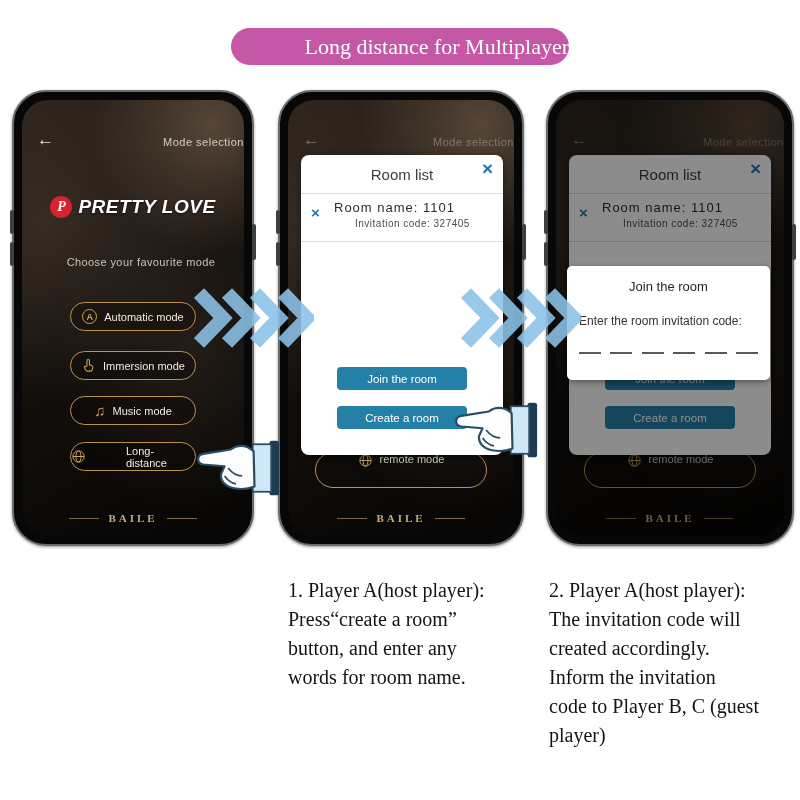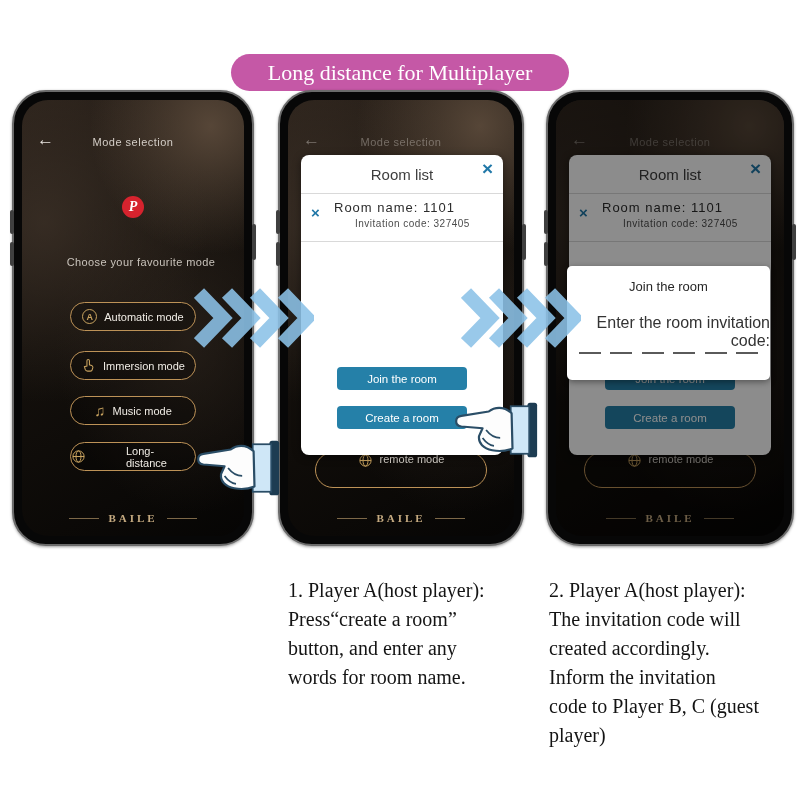--- a/index.html
+++ b/index.html
@@ -1,35 +1,35 @@
 <!DOCTYPE html>
 <html><head>
 <meta charset="utf-8">
 <style>
   * { margin:0; padding:0; box-sizing:border-box; }
   html,body { width:800px; height:800px; background:#fff; font-family:"Liberation Sans",sans-serif; position:relative; overflow:hidden; }
 
   
   .banner { position:absolute; left:231px; top:28px; width:338px; height:37px;
-    border-radius:19px; display:flex; align-items:center; justify-content:center;
-    font-family:"Liberation Serif",serif; font-size:22px; color:#fff;margin-top:26px; }
+    border-radius:19px; display:flex; align-items:center; justify-content:flex-end;
+    font-family:"Liberation Serif",serif; font-size:22px; color:#fff; }
 
   
   .phone { position:absolute; background:#070707; border:2px solid #6b6b6b;
     border-radius:34px; padding:8px; box-shadow:0 1px 3px rgba(0,0,0,.4); }
   .screen { position:relative; width:100%; height:100%; border-radius:26px; overflow:hidden;
     background:
       radial-gradient(130% 70% at 85% 6%, rgba(96,78,62,.85) 0%, rgba(96,78,62,0) 42%),
       radial-gradient(160% 90% at 10% 28%, rgba(64,52,42,.7) 0%, rgba(64,52,42,0) 46%),
       radial-gradient(120% 80% at 75% 55%, rgba(52,42,34,.55) 0%, rgba(52,42,34,0) 50%),
       linear-gradient(150deg,#2a211a 0%, #14100c 45%, #060504 100%); }
   .side-btn { position:absolute; width:4px; background:#3f3f3f; border-radius:2px; }
 
   
-  .app-header { position:absolute; top:36px; left:0; right:0; text-align:center;
+  .app-header { position:absolute; top:36px; left:0; right:0; text-align:right;
     font-size:11px; color:#d4cec7; letter-spacing:.5px; }
   .back { position:absolute; left:15px; top:30px; font-size:17px; color:#e8e4df; }
   .dim { opacity:.4; }
   .logo-row { position:absolute; top:96px; left:0; right:0; display:flex; align-items:center; justify-content:center; gap:6px; }
   .logo-badge { width:22px; height:22px; border-radius:50%; color:#fff; display:flex; align-items:center; justify-content:center;
     font-family:"Liberation Serif",serif; font-style:italic; font-weight:bold; font-size:14px; }
   .logo-name { color:#fff; font-size:19px; font-weight:bold; font-style:italic; letter-spacing:.5px;
     text-shadow:0 1px 2px rgba(0,0,0,.6); }
   .subtitle { position:absolute; top:156px; left:0; right:0; text-align:center; font-size:11px; color:#c9c3bb; letter-spacing:.4px;margin-left:16px; }
   .mode-btn { position:absolute; left:50%; transform:translateX(-50%); width:126px; height:29px;
@@ -58,21 +58,21 @@
   .item-name { position:absolute; left:33px; top:45px; font-size:13px; color:#2c2c2c; letter-spacing:1px; }
   .item-code { position:absolute; left:33px; top:63px; font-size:10px; color:#4c4c4c; letter-spacing:.5px;padding-left:21px; }
   .teal-btn { position:absolute; left:36px; width:130px; height:23px; border-radius:4px;
     display:flex; align-items:center; justify-content:center; color:#fff; font-size:11.5px; }
 
   
   .dim-overlay { position:absolute; left:0; top:0; right:0; bottom:0; background:rgba(0,0,0,.45); z-index:5; }
   .join-dialog { position:absolute; left:11px; top:166px; width:203px; height:114px; background:#fff;
     border-radius:5px; z-index:6; box-shadow:0 2px 6px rgba(0,0,0,.4); }
   .dialog-title { position:absolute; top:13px; left:0; right:0; text-align:center; font-size:13px; color:#262626; }
-  .dialog-prompt { position:absolute; left:12px; top:48px; font-size:16px; color:#333;text-align:right; }
+  .dialog-prompt { position:absolute; left:12px; top:48px; font-size:12px; color:#333; }
   .code-slots { position:absolute; left:12px; right:12px; top:86px; display:flex; justify-content:space-between; }
   .code-slot { width:22px; height:0; border-bottom:2px solid #5a5a5a; }
 
   
   .arrows { position:absolute; z-index:30; opacity:.88; }
   .hand { position:absolute; z-index:31; }
 
   
   .caption { position:absolute; top:576px; font-family:"Liberation Serif",serif; font-size:20px;
     line-height:1.45; color:#141414; white-space:pre-line; }
@@ -86,20 +86,21 @@
 
 <div class="phone" style="left:12px; top:90px; width:242px; height:456px;">
   <div class="side-btn" style="left:-4px; top:118px; height:24px;"></div>
   <div class="side-btn" style="left:-4px; top:150px; height:24px;"></div>
   <div class="side-btn" style="right:-4px; top:132px; height:36px;"></div>
   <div class="screen">
     <span class="back">←</span>
     <div class="app-header">Mode selection</div>
     <div class="logo-row">
       <span class="logo-badge" style="background:#d6232e;">P</span>
+      <span class="logo-name">PRETTY LOVE</span>
     </div>
     <div class="subtitle">Choose your favourite mode</div>
 
     <div class="mode-btn" style="top:202px;">
       <span class="mode-icon circle-a">A</span>
       <span>Automatic mode</span>
     </div>
     <div class="mode-btn" style="top:251px;">
       <span class="mode-icon">
         <svg width="15" height="15" viewBox="0 0 24 24" fill="none" stroke="#c9a35f" stroke-width="1.7" stroke-linecap="round">

